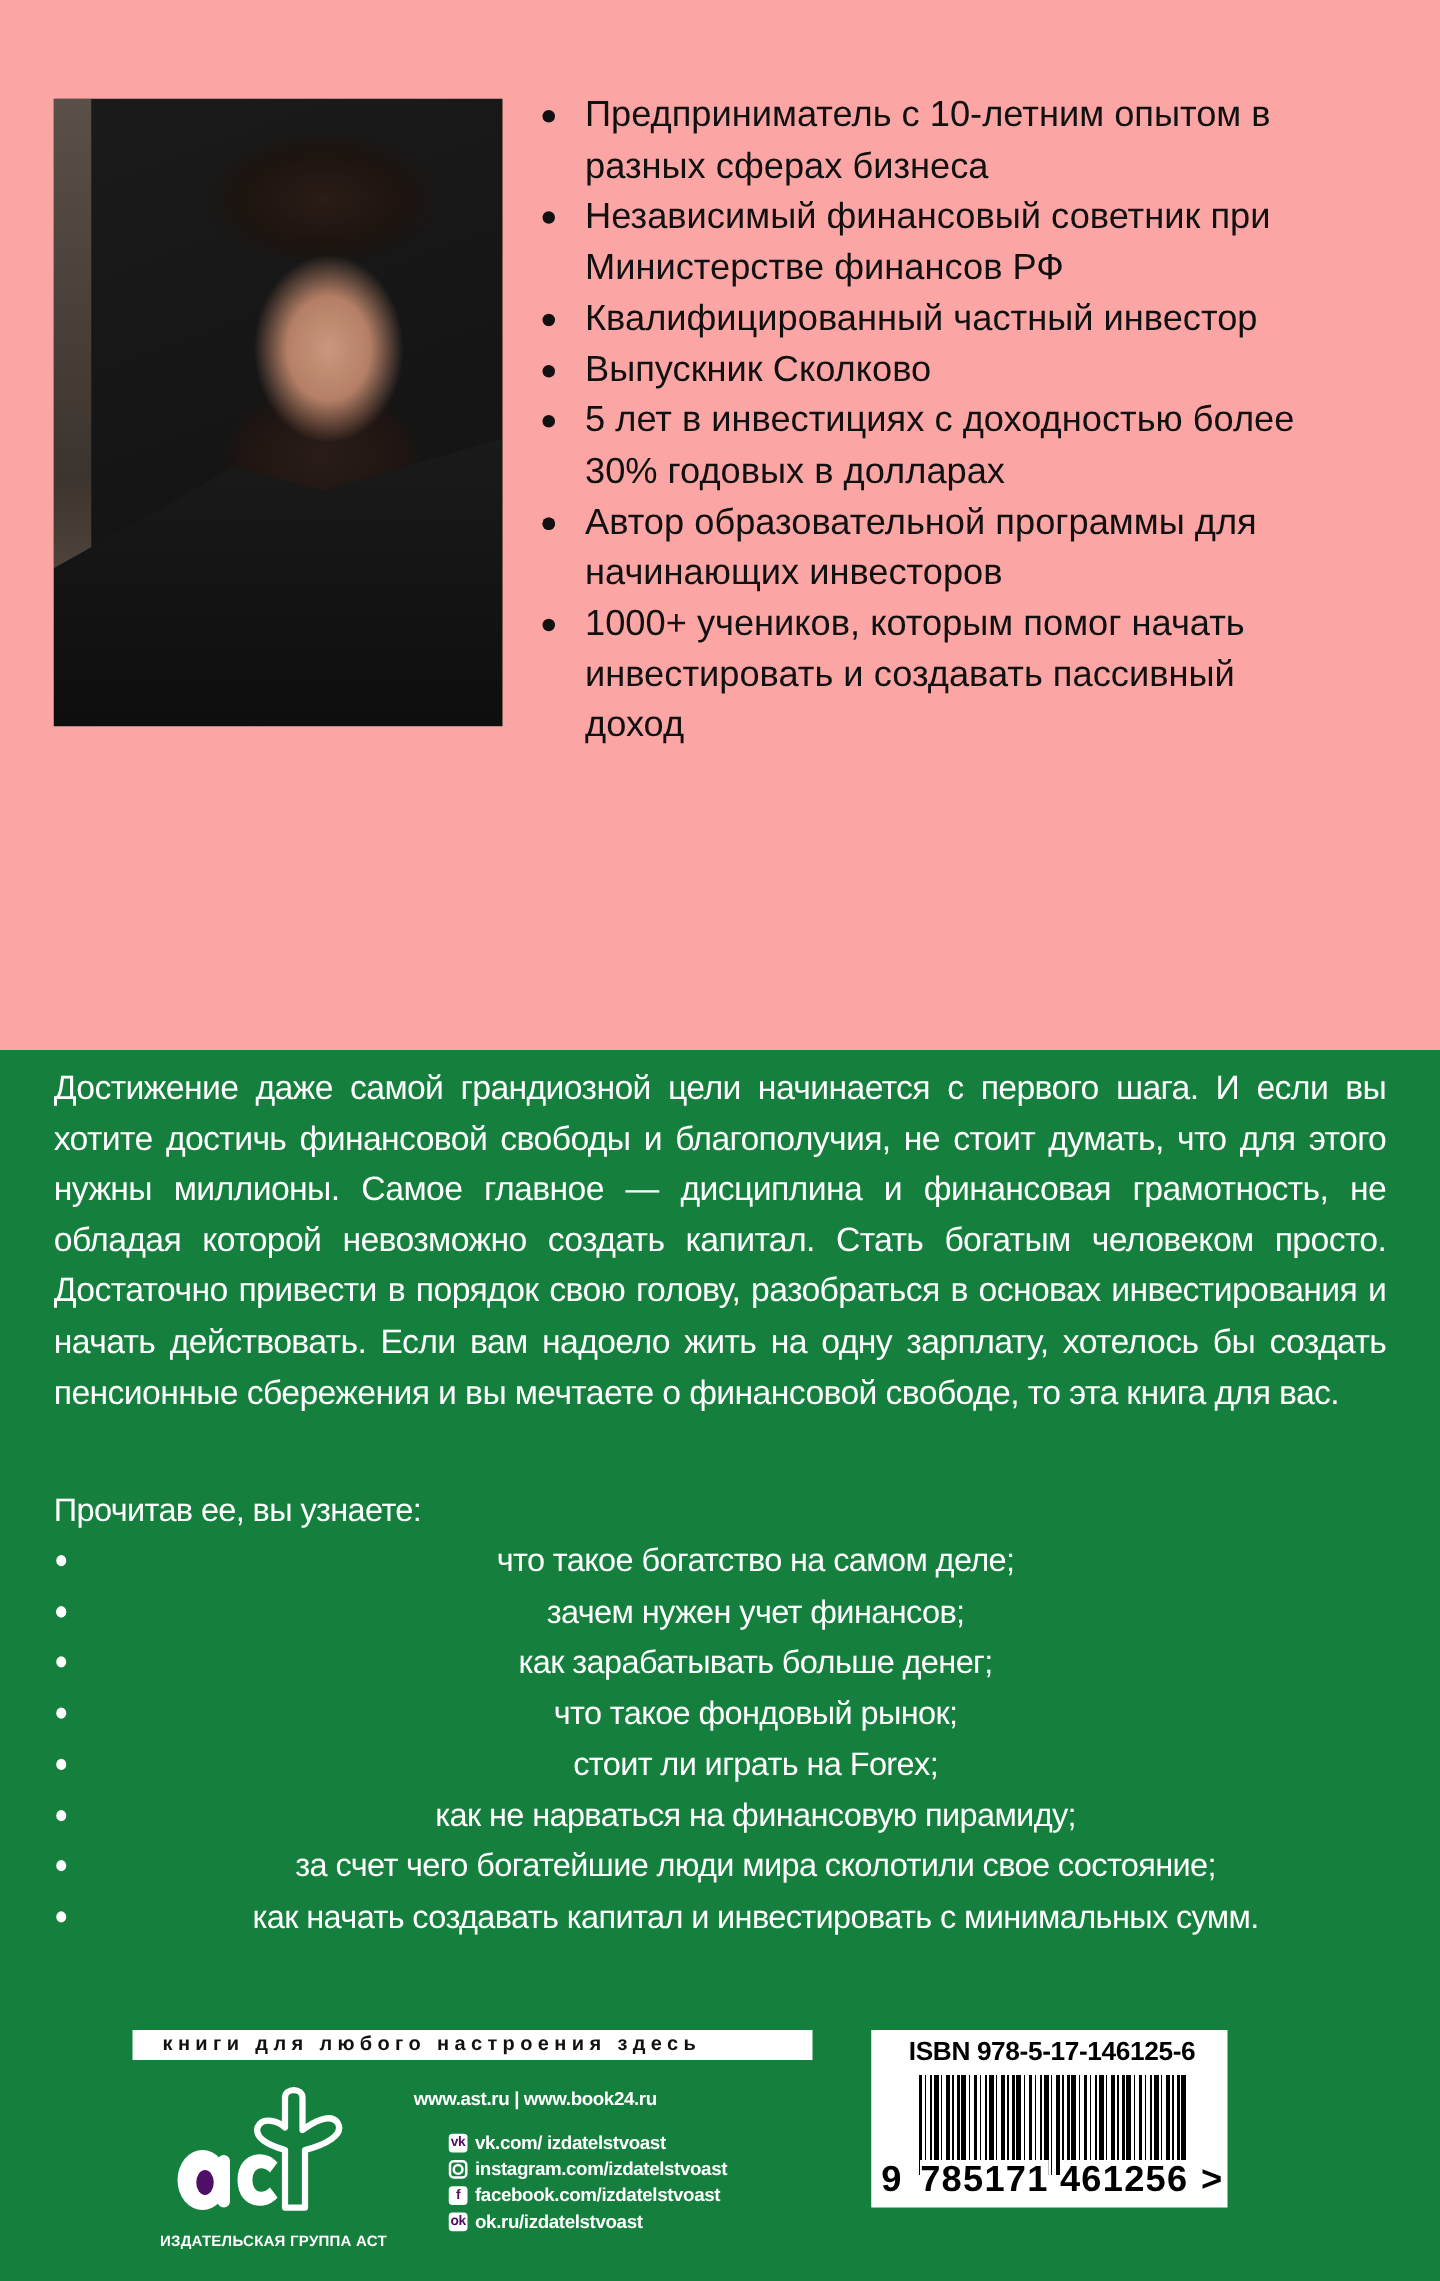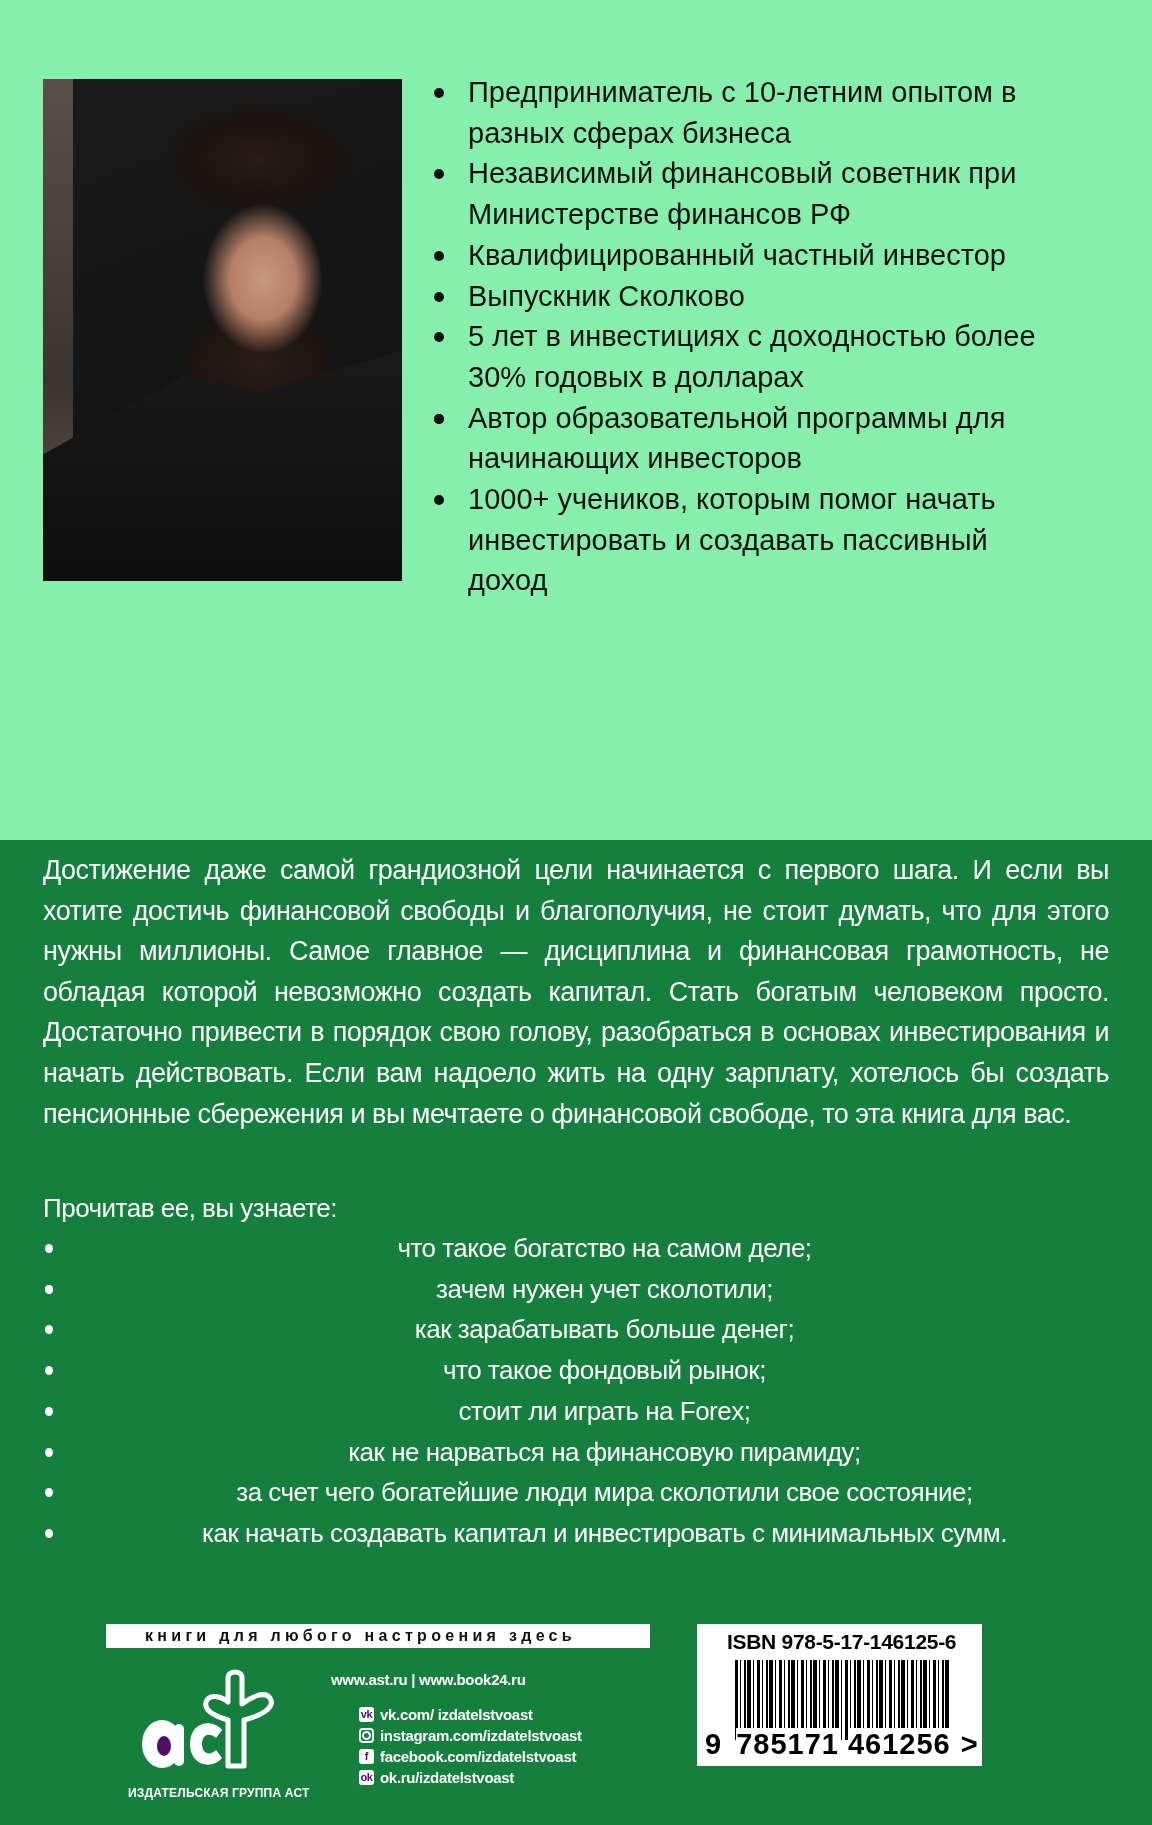--- a/index.html
+++ b/index.html
@@ -5,21 +5,21 @@
     * { margin: 0; padding: 0; box-sizing: border-box; }
     html, body { width: 1152px; height: 1825px; overflow: hidden; }
     body {
       position: relative;
       background: #f3efe7;
       font-family: "Liberation Sans", sans-serif;
       color: #111;
     }
     .top {
       position: absolute; left: 0; top: 0; width: 1152px; height: 840px;
-      background: #86efac;
+      background: #fca5a5;
     }
     .photo {
       position: absolute; left: 43px; top: 79px; width: 359px; height: 502px;
       background:
         radial-gradient(ellipse 60px 75px at 220px 200px, #c9987e 0%, #b47f66 55%, rgba(0,0,0,0) 100%),
         radial-gradient(ellipse 95px 55px at 215px 80px, #2a1c16 0%, #1c1410 70%, rgba(0,0,0,0) 100%),
         radial-gradient(ellipse 80px 55px at 215px 285px, #2a1d18 0%, #1e1512 80%, rgba(0,0,0,0) 100%),
         linear-gradient(160deg, #1b1b1b 0%, #141414 60%, #1e1e1e 100%);
       overflow: hidden;
     }
@@ -64,21 +64,21 @@
     .learn li { position: relative; padding-left: 57px; }
     .learn li .dot {
       position: absolute; left: 2px; top: 16px; width: 8px; height: 9px;
       border-radius: 50%; background: #fff;
     }
 
     .banner {
       position: absolute; left: 106px; top: 784px; width: 544px; height: 24px;
       background: #fff; color: #111;
       font-size: 16px; font-weight: bold; letter-spacing: 4.3px;
-      padding-left: 39px; line-height: 24px;
+      padding-left: 24px; line-height: 24px;
     }
     .logo {
       position: absolute; left: 120px; top: 828px; width: 190px; height: 140px;
     }
     .logo svg { position: absolute; left: 20px; top: 0; }
     .logo .group-name {
       position: absolute; left: 8px; top: 118px; width: 190px;
       font-size: 12px; font-weight: bold; letter-spacing: 0.2px; color: #fff;
     }
     .links {
@@ -151,21 +151,21 @@
 </div>
 
 <div class="bottom">
   <p class="blurb">Достижение даже самой грандиозной цели начинается с первого шага. И если вы хотите достичь финансовой свободы и благополучия, не стоит думать, что для этого нужны миллионы. Самое главное — дисциплина и финансовая грамотность, не обладая которой невозможно создать капитал. Стать богатым человеком просто. Достаточно привести в порядок свою голову, разобраться в основах инвестирования и начать действовать. Если вам надоело жить на одну зарплату, хотелось бы создать пенсионные сбережения и вы мечтаете о финансовой свободе, то эта книга для вас.</p>
 
   <p class="intro">Прочитав ее, вы узнаете:</p>
 
   <ul class="learn">
     <li><span class="dot"></span><span>что такое богатство на самом деле;</span></li>
     <li><span class="dot"></span></li>
-    <li><span class="dot"></span><span>зачем нужен учет сколотили;</span></li>
+    <li><span class="dot"></span><span>зачем нужен учет финансов;</span></li>
     <li><span class="dot"></span><span>как зарабатывать больше денег;</span></li>
     <li><span class="dot"></span><span>что такое фондовый рынок;</span></li>
     <li><span class="dot"></span><span>стоит ли играть на Forex;</span></li>
     <li><span class="dot"></span><span>как не нарваться на финансовую пирамиду;</span></li>
     <li><span class="dot"></span><span>за счет чего богатейшие люди мира сколотили свое состояние;</span></li>
     <li><span class="dot"></span><span>как начать создавать капитал и инвестировать с минимальных сумм.</span></li>
   </ul>
 
   <div class="banner">книги для любого настроения здесь</div>
 

